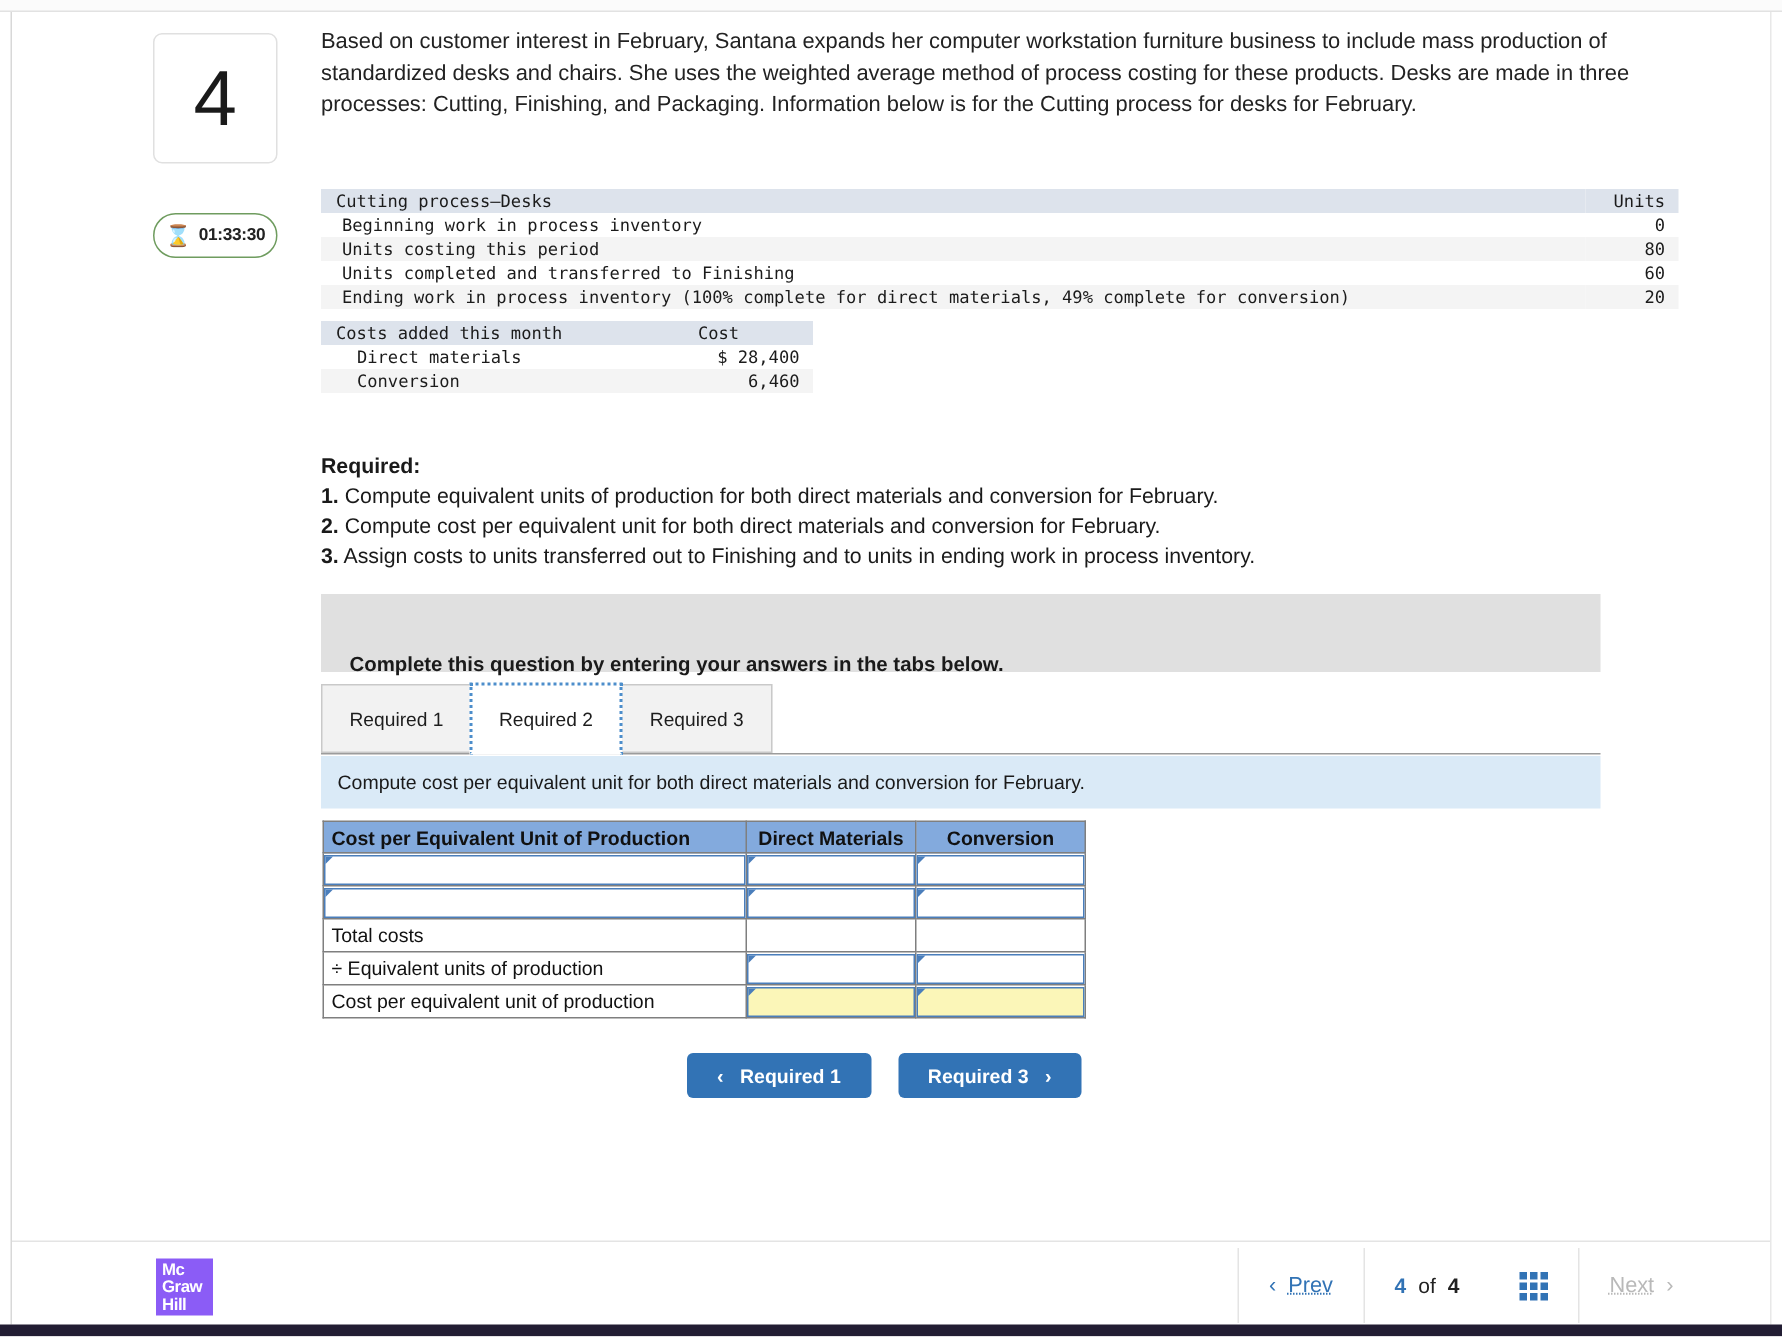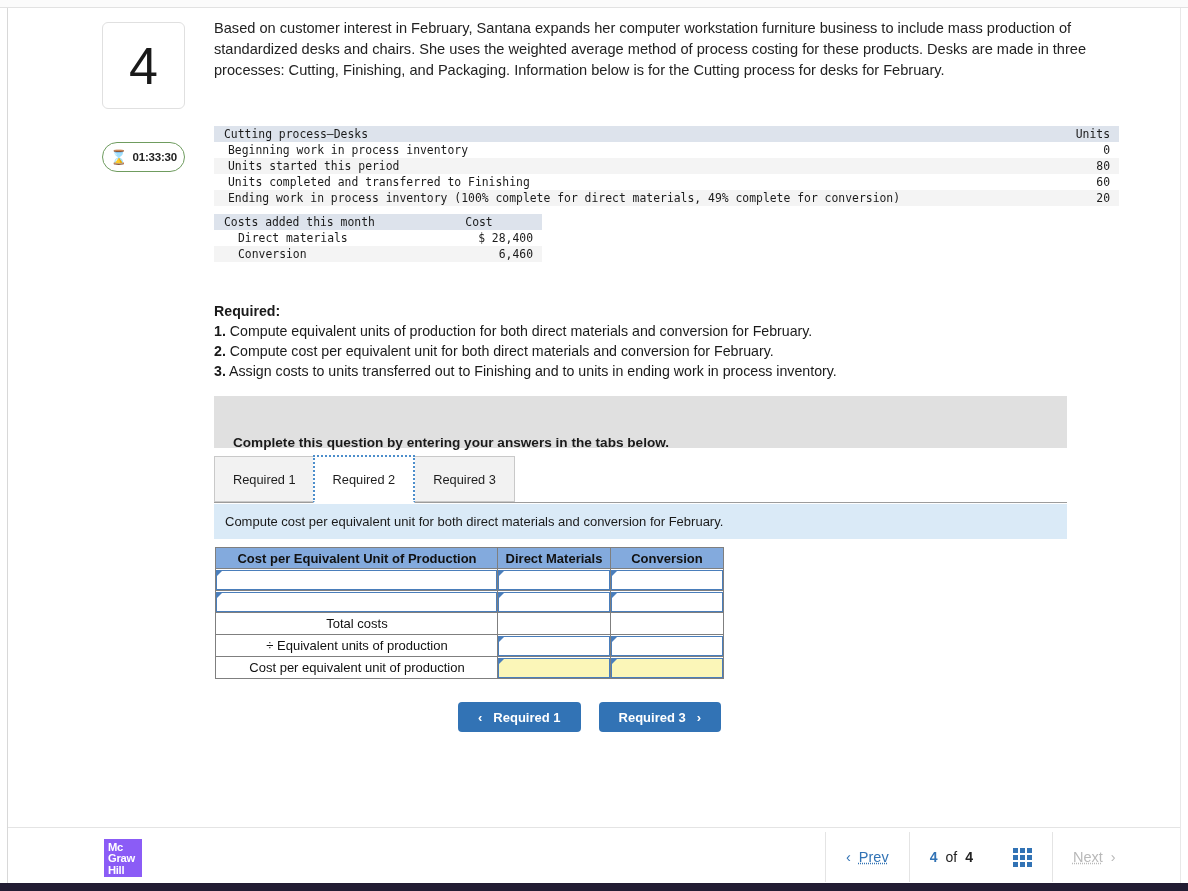--- a/index.html
+++ b/index.html
@@ -181,21 +181,21 @@
   }
   .cellbox.yellow { background: #fbf6b8; }
   .cellbox::before {
     content: "";
     position: absolute; left: 0px; top: 0px;
     width: 0; height: 0;
     border-left: 5px solid #4a7ebb;
     border-bottom: 5px solid transparent;
   }
   table.ans td.pad { padding: 0; }
-  table.ans td.lblrow { padding-left: 5px; text-align: center; }
+  table.ans td.lblrow { padding-left: 5px; }
 
   
   .navbtns { position: absolute; left: 458px; top: 702px; display: flex; gap: 18px; }
   .btn {
     background: #3273b5; color: #ffffff;
     border: none; border-radius: 4px;
     height: 30px; padding: 0 20px;
     font-size: 13px; font-weight: bold;
     font-family: "Liberation Sans", sans-serif;
     display: flex; align-items: center; gap: 11px;
@@ -261,21 +261,21 @@
     <tbody>
       <tr class="hdr">
         <td>Cutting process—Desks</td>
         <td class="num">Units</td>
       </tr>
       <tr>
         <td class="ind1">Beginning work in process inventory</td>
         <td class="num">0</td>
       </tr>
       <tr class="alt">
-        <td class="ind1">Units started this period</td>
+        <td class="ind1">Units costing this period</td>
         <td class="num">80</td>
       </tr>
       <tr>
         <td class="ind1">Units completed and transferred to Finishing</td>
         <td class="num">60</td>
       </tr>
       <tr class="alt">
         <td class="ind1">Ending work in process inventory (100% complete for direct materials, 49% complete for conversion)</td>
         <td class="num">20</td>
       </tr>

